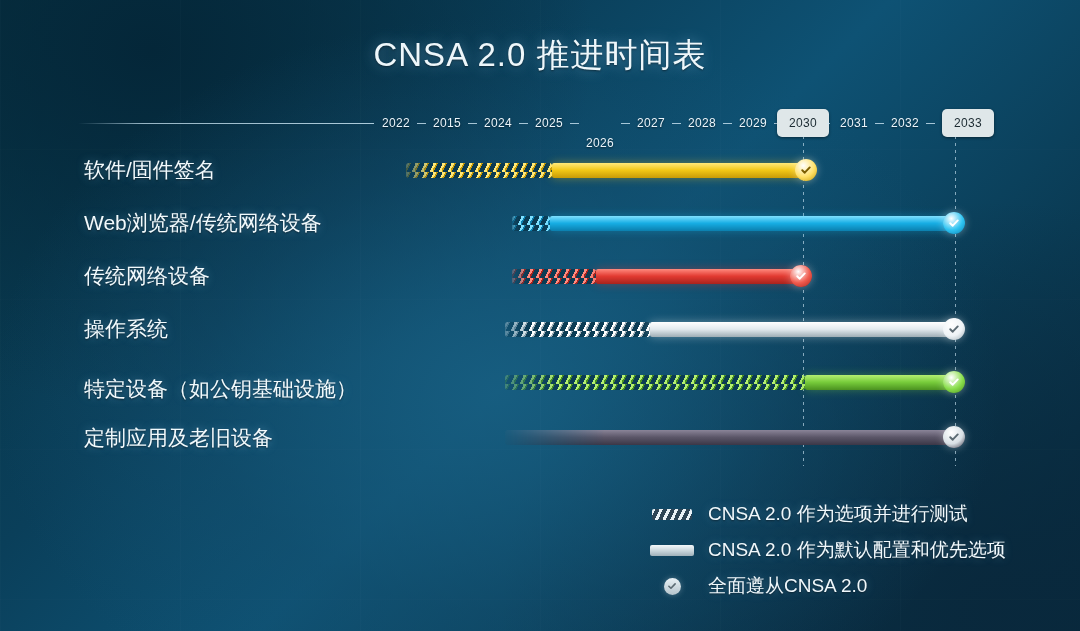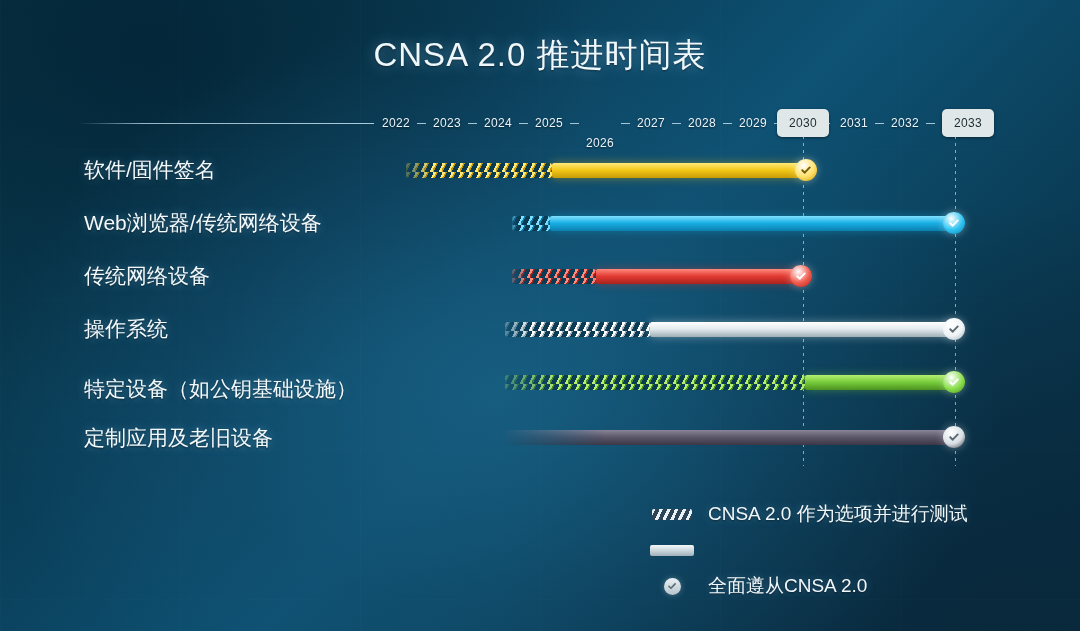--- a/index.html
+++ b/index.html
@@ -128,21 +128,21 @@
 <div id="stage">
   <div id="sheen"></div>
 
   <div id="title">CNSA 2.0 推进时间表</div>
 
   <div id="axis-rule"></div>
 
   <div id="years">
       <div class="year" style="left: 373px; width: 46px;">2022</div>
       <div class="year-tick" style="left: 417px; width: 9px;"></div>
-      <div class="year" style="left: 424px; width: 46px;">2023</div>
+      <div class="year" style="left: 424px; width: 46px;">2015</div>
       <div class="year-tick" style="left: 468px; width: 9px;"></div>
       <div class="year" style="left: 475px; width: 46px;">2024</div>
       <div class="year-tick" style="left: 519px; width: 9px;"></div>
       <div class="year" style="left: 526px; width: 46px;">2025</div>
       <div class="year-tick" style="left: 570px; width: 9px;"></div>
       <div class="year" style="left: 577px; width: 46px; margin-top: 20px;">2026</div>
       <div class="year-tick" style="left: 621px; width: 9px;"></div>
       <div class="year" style="left: 628px; width: 46px;">2027</div>
       <div class="year-tick" style="left: 672px; width: 9px;"></div>
       <div class="year" style="left: 679px; width: 46px;">2028</div>
@@ -229,20 +229,21 @@
       <div class="legend-row">
         <div class="legend-swatch">
           <div class="sw-hatch"></div>
         </div>
         <div class="legend-text">CNSA 2.0 作为选项并进行测试</div>
       </div>
       <div class="legend-row">
         <div class="legend-swatch">
           <div class="sw-solid"></div>
         </div>
+        <div class="legend-text">CNSA 2.0 作为默认配置和优先选项</div>
       </div>
       <div class="legend-row">
         <div class="legend-swatch">
           <div class="sw-check">
             <svg viewBox="0 0 16 16">
               <path d="M3 8.4 L6.3 11.6 L13 4.6" fill="none" stroke="#5c6b73" stroke-width="2.6" stroke-linecap="round" stroke-linejoin="round"></path>
             </svg>
           </div>
         </div>
         <div class="legend-text">全面遵从CNSA 2.0</div>

